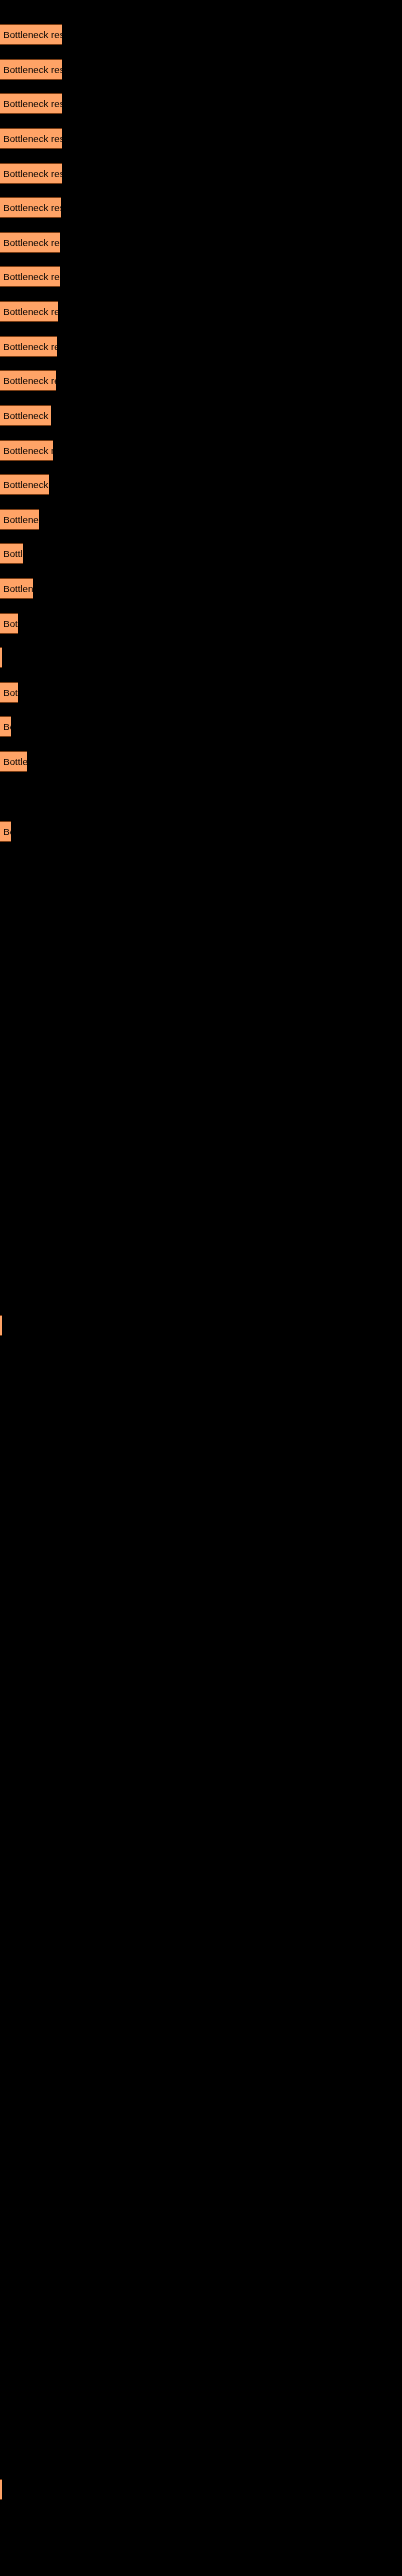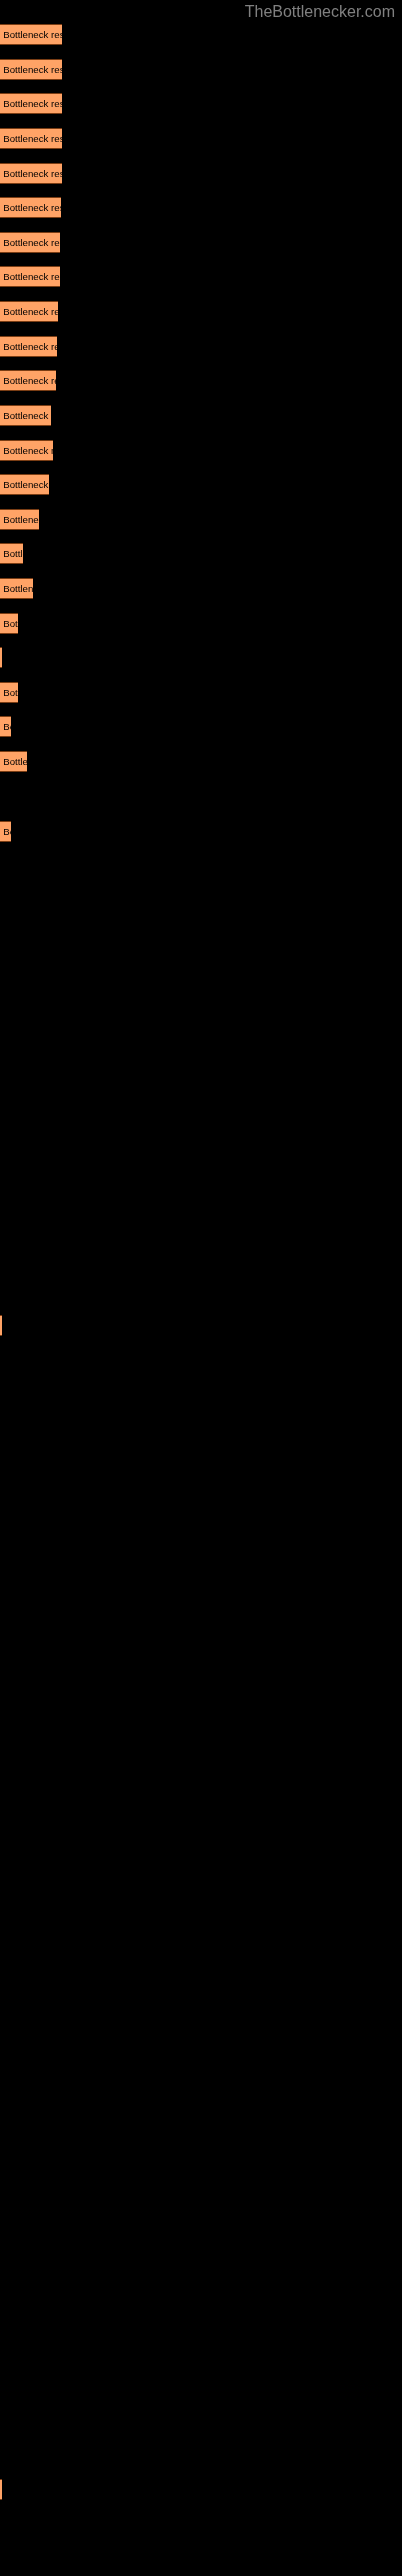--- a/index.html
+++ b/index.html
@@ -86,23 +86,20 @@
     white-space: nowrap;
     font-family: "Liberation Sans", sans-serif;
     pointer-events: none;
   }
 </style>
 </head>
 <body>
 
 <div id="page">
 
-  <div class="site-header">
-    <div class="site-title">TheBottlenecker.com</div>
-  </div>
 
   <div class="chart" id="chart">
       <div class="bar-row" style="top: 24px; height: 21px;">
         <div class="bar" style="width: 62px; height: 21px; background: rgb(255, 163, 102); border-top-color: rgb(122, 61, 20); border-bottom-color: rgb(122, 61, 20);">
           <span class="bar-label" style="color: rgb(0, 0, 0);">Bottleneck result</span>
         </div>
       </div>
       <div class="bar-row" style="top: 59px; height: 21px;">
         <div class="bar" style="width: 62px; height: 21px; background: rgb(255, 163, 102); border-top-color: rgb(122, 61, 20); border-bottom-color: rgb(122, 61, 20);">
           <span class="bar-label" style="color: rgb(0, 0, 0);">Bottleneck result</span>

